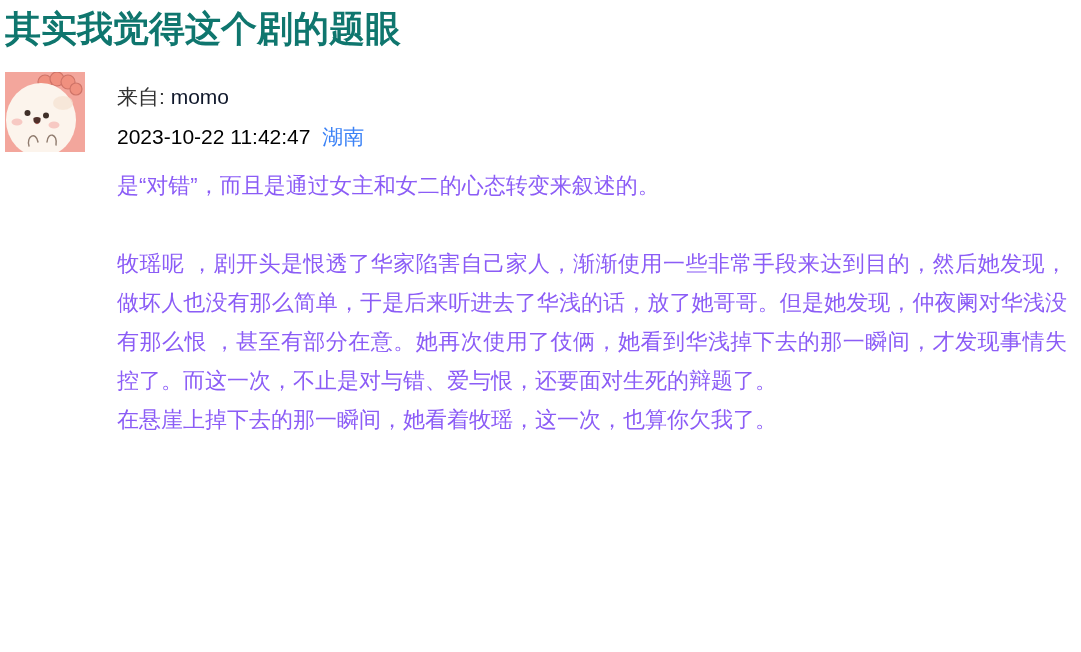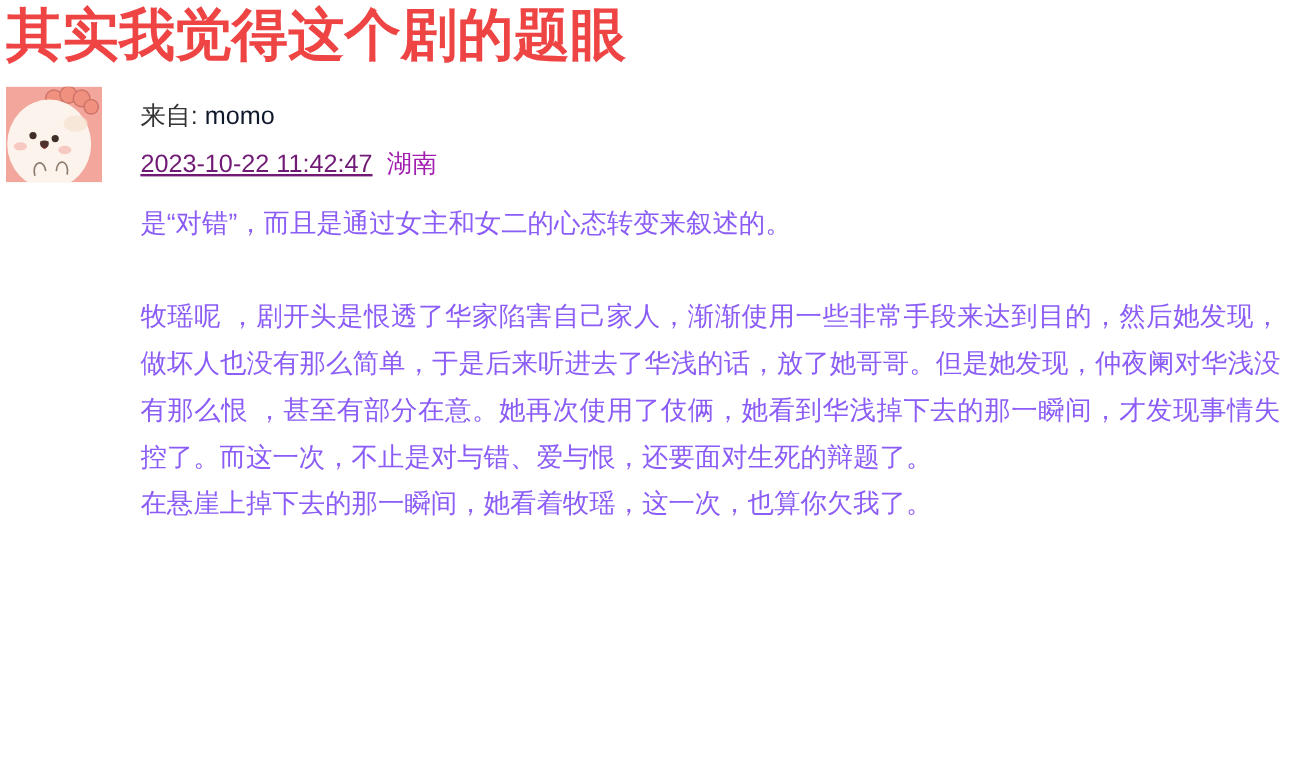--- a/index.html
+++ b/index.html
@@ -4,42 +4,42 @@
 <style>
   html, body { margin: 0; padding: 0; background: #ffffff; }
   body {
     width: 1081px; height: 652px; overflow: hidden;
     font-family: "Liberation Sans", "DejaVu Sans", sans-serif;
   }
   .page { padding: 0 14px 0 5px; }
 
   .post-title {
     margin: 2px 0 0 0;
-    font-size: 47px;
+    font-size: 36px;
     line-height: 54px;
     font-weight: bold;
-    color: #ef4444;
+    color: #0f766e;
   }
 
   .post-row { display: flex; align-items: flex-start; margin-top: 16px; }
 
   .avatar {
     width: 80px; height: 80px; flex: 0 0 80px;
     overflow: hidden; cursor: pointer;
   }
   .avatar svg { display: block; }
 
   .content { margin-left: 32px; width: 950px; }
 
   .author-line { font-size: 21px; line-height: 30px; margin-top: 10px; color: #333333; }
   .author-link { color: #0f172a; text-decoration: none; cursor: pointer; }
 
   .time-line { font-size: 21px; line-height: 30px; margin-top: 10px; }
-  .timestamp { color: #701a75; text-decoration: underline; }
-  .location { color: #a21caf; margin-left: 6px; margin-top: 47px; }
+  .timestamp { color: #000000; }
+  .location { color: #3b82f6; margin-left: 6px; margin-top: 47px; }
 
   .post-body {
     margin-top: 14px;
     font-size: 22px;
     line-height: 39px;
     color: #8b5cf6;
     text-align: justify;
     text-justify: inter-ideograph;
   }
   .post-body p { margin: 0; }

